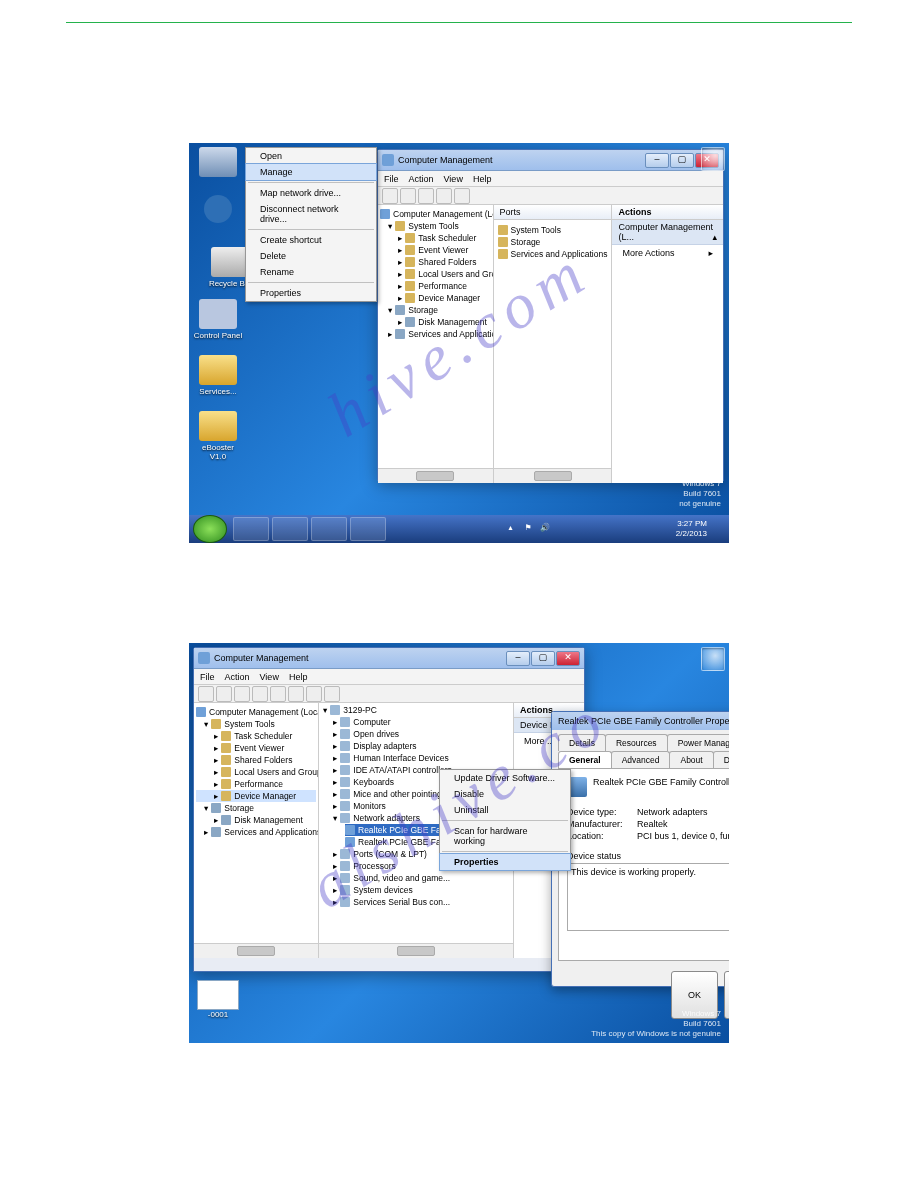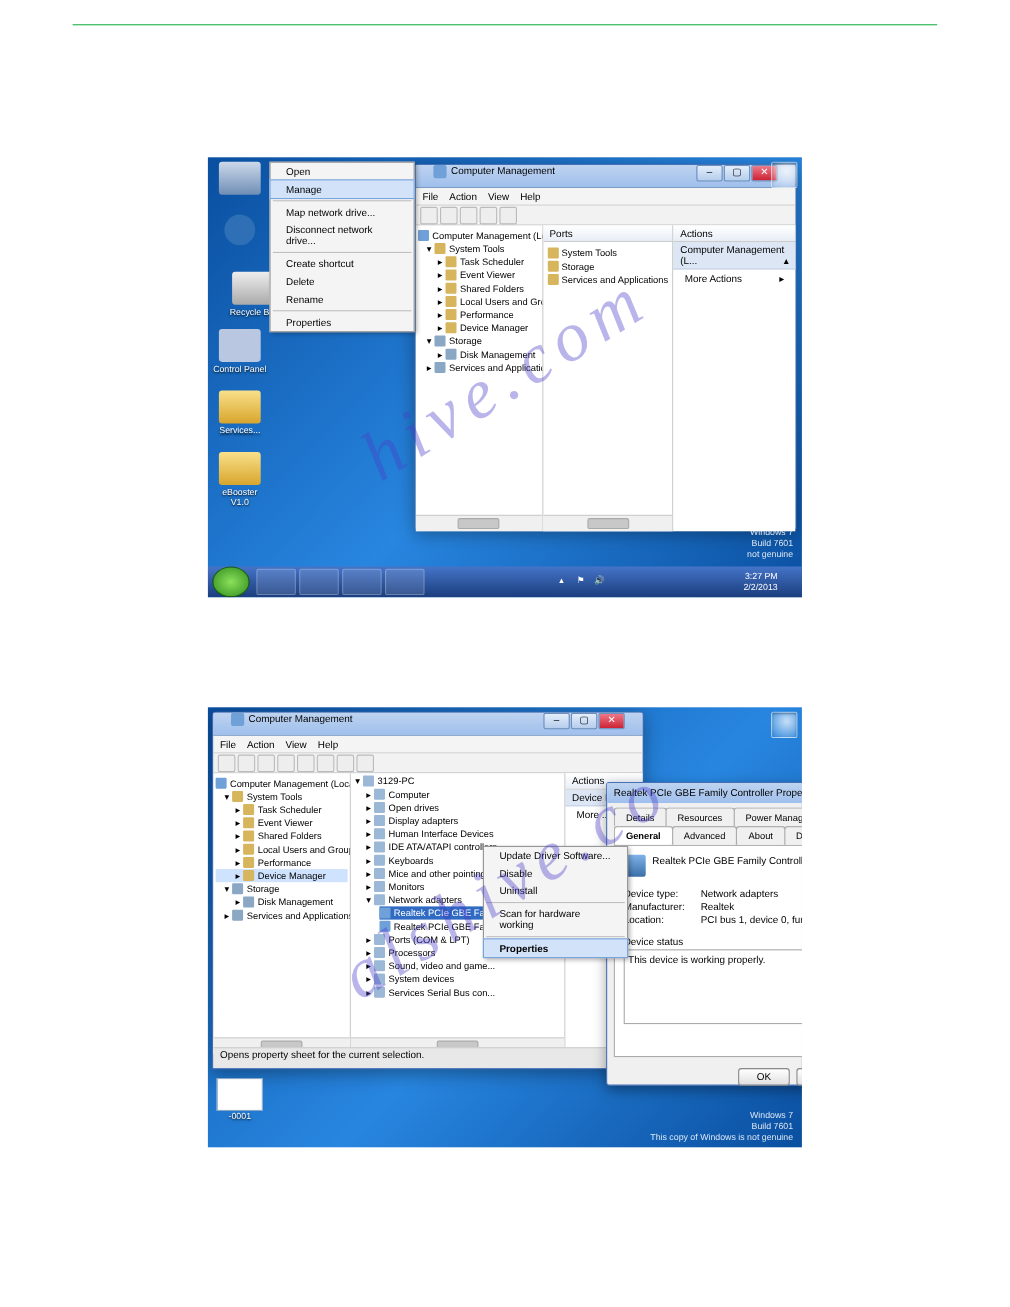--- a/index.html
+++ b/index.html
@@ -4,33 +4,33 @@
 <style>
   body{margin:0;font-family:Tahoma,"Segoe UI",sans-serif;background:#fff;width:918px;margin:0 auto}
   .page{padding:22px 60px}
   .hr-green{height:1px;background:#24b24c;margin:0 6px 120px 6px}
   .shot{width:540px;height:400px;margin:0 auto 100px auto;background:linear-gradient(135deg,#0a4fa0 0%,#2886e0 55%,#0a4fa0 100%);position:relative;overflow:hidden;font-size:8px;color:#000}
   .wm{position:absolute;left:50%;top:50%;transform:translate(-50%,-50%) rotate(-32deg);font-size:64px;font-style:italic;color:rgba(70,60,200,.38);font-family:Georgia,serif;letter-spacing:8px;pointer-events:none;z-index:50;white-space:nowrap}
   .desktop-icon{text-align:center;color:#fff;font-size:8px;text-shadow:0 1px 2px #000;position:absolute;width:50px}
   .di-box{width:38px;height:30px;margin:0 auto 2px auto;border-radius:3px}
   
   .win{position:absolute;background:#e8ecf4;border:1px solid #4570b5;border-radius:3px 3px 0 0;box-shadow:0 4px 16px rgba(0,0,0,.35)}
-  .win-title{height:20px;background:linear-gradient(#bed3f0,#9fbfec);display:flex;padding:0 16px;font-size:9px;border-bottom:1px solid #7a9cc7}
+  .win-title{height:20px;background:linear-gradient(#bed3f0,#9fbfec);display:flex;align-items:center;padding:0 4px;font-size:9px;border-bottom:1px solid #7a9cc7}
   .win-ctrls{margin-left:auto;display:flex;gap:1px}
   .wc-btn{width:22px;height:13px;background:linear-gradient(#e4eefb,#b5cdec);border:1px solid #6a8fbd;border-radius:2px;font-size:9px;line-height:11px;text-align:center;cursor:default}
   .wc-close{background:linear-gradient(#e78,#c23);color:#fff}
   .menubar{height:15px;background:#f4f4f4;display:flex;gap:10px;padding:0 6px;align-items:center;font-size:9px;border-bottom:1px solid #ccc}
   .toolbar{height:17px;background:#f2f2f2;border-bottom:1px solid #ccc;display:flex;align-items:center;gap:2px;padding:0 4px}
   .tb-ico{width:14px;height:14px;border:1px solid #bbb;background:#eee;border-radius:2px}
   .panes{display:flex;height:calc(100% - 52px);background:#fff}
   .tree-pane{width:130px;border-right:1px solid #ccc;overflow:hidden;padding:3px 2px}
   .list-pane{flex:1;border-right:1px solid #ccc}
   .list-hdr{background:linear-gradient(#fff,#e8eef7);border-bottom:1px solid #ccc;padding:2px 6px;font-size:9px}
   .actions-pane{width:130px}
-  .act-hdr{background:linear-gradient(#fff,#e8eef7);border-bottom:1px solid #ccc;padding:2px 6px;font-size:9px;font-weight:normal}
+  .act-hdr{background:linear-gradient(#fff,#e8eef7);border-bottom:1px solid #ccc;padding:2px 6px;font-size:9px;font-weight:bold}
   .act-sub{background:#dce6f4;padding:2px 6px;font-size:9px;border-bottom:1px solid #c5d2e6}
   .act-item{padding:3px 10px;font-size:9px;display:flex;justify-content:space-between}
   .tree-row{display:flex;align-items:center;gap:3px;font-size:8.5px;white-space:nowrap;padding:1px 0}
   .tree-ico{width:10px;height:10px;background:#d6b55c;border-radius:1px;flex-shrink:0}
   .ctx-menu{position:absolute;background:#f4f4f4;border:1px solid #979797;box-shadow:2px 2px 4px rgba(0,0,0,.3);font-size:9px;z-index:40;min-width:130px}
   .ctx-item{padding:3px 14px;border-bottom:0}
   .ctx-item.hl{background:#d1e2f9;border:1px solid #7aa5da;margin:-1px}
   .ctx-sep{height:1px;background:#c0c0c0;margin:2px 2px}
   
   .taskbar{position:absolute;bottom:0;left:0;right:0;height:28px;background:linear-gradient(#4574c8,#1a3d7d);display:flex;align-items:center;padding:0 4px}
@@ -43,21 +43,21 @@
   
   .dlg{position:absolute;background:#f0f0f0;border:1px solid #4570b5;border-radius:3px;box-shadow:0 4px 12px rgba(0,0,0,.35)}
   .dlg-title{height:18px;background:linear-gradient(#bed3f0,#9fbfec);display:flex;align-items:center;padding:0 6px;font-size:9px}
   .tabs{display:flex;flex-wrap:wrap;gap:0;padding:4px 6px 0 6px;font-size:8.5px}
   .tab{padding:3px 10px;background:#f0f0f0;border:1px solid #aaa;border-bottom:none;margin-right:-1px;border-radius:3px 3px 0 0}
   .tab.active{background:#fff;font-weight:bold;position:relative;z-index:2}
   .tab-body{background:#fff;border:1px solid #aaa;margin:0 6px 6px 6px;padding:8px;font-size:9px;height:175px}
   .kv{display:flex;margin:2px 0}
   .kv .k{width:70px;color:#000}
   .dlg-btns{display:flex;justify-content:flex-end;gap:6px;padding:4px 8px 6px}
-  .btn{padding:2px 16px;background:linear-gradient(#fff,#e0e0e0);border:1px solid #8a8a8a;border-radius:3px;font-size:9px}
+  .btn{padding:18px 16px;background:linear-gradient(#fff,#e0e0e0);border:1px solid #8a8a8a;border-radius:3px;font-size:9px}
   .statusbar{height:16px;background:#e8e8e8;border-top:1px solid #ccc;font-size:9px;padding:1px 6px;position:absolute;bottom:0;left:0;right:0}
   .scroll-h{height:14px;background:#f0f0f0;border-top:1px solid #ccc;position:absolute;bottom:0;left:0;right:0;display:flex;align-items:center}
   .scroll-thumb{width:36px;height:8px;background:#c8c8c8;border:1px solid #aaa;margin:0 auto;border-radius:2px}
 </style>
 </head>
 <body>
 
 <div class="page">
   <div class="hr-green"></div>
 
@@ -419,21 +419,20 @@
         </div>
         <div class="actions-pane" style="width:70px">
           <div class="act-hdr">Actions</div>
           <div class="act-sub"><span>Device Ma...</span> <span style="float:right">▴</span></div>
           <div class="act-item">
               <span>More ...</span>
               <span>▸</span>
             </div>
         </div>
       </div>
-      <div class="statusbar">Opens property sheet for the current selection.</div>
     </div>
 
     <div class="ctx-menu" style="top:126px;left:250px;width:128px">
       <div class="ctx-item">Update Driver Software...</div>
       <div class="ctx-item">Disable</div>
       <div class="ctx-item">Uninstall</div>
       <div class="ctx-sep"></div>
       <div class="ctx-item">Scan for hardware working</div>
       <div class="ctx-sep"></div>
       <div class="ctx-item hl" style="font-weight:bold">Properties</div>

